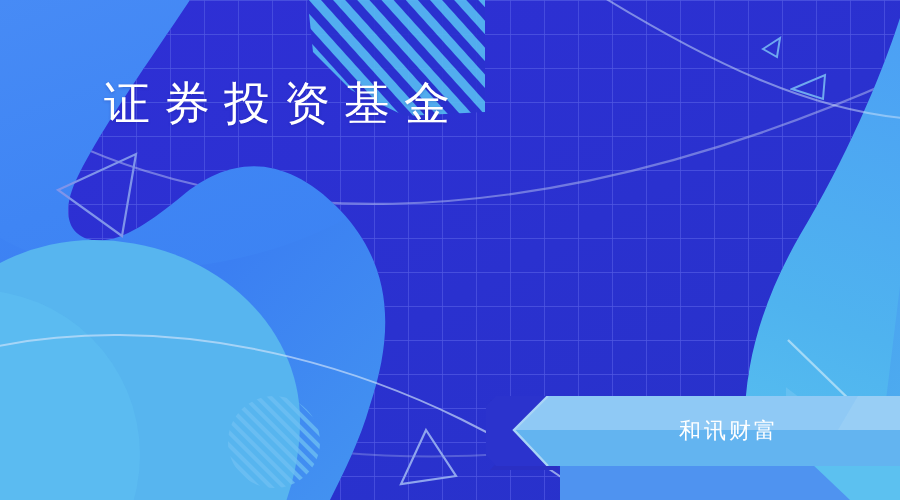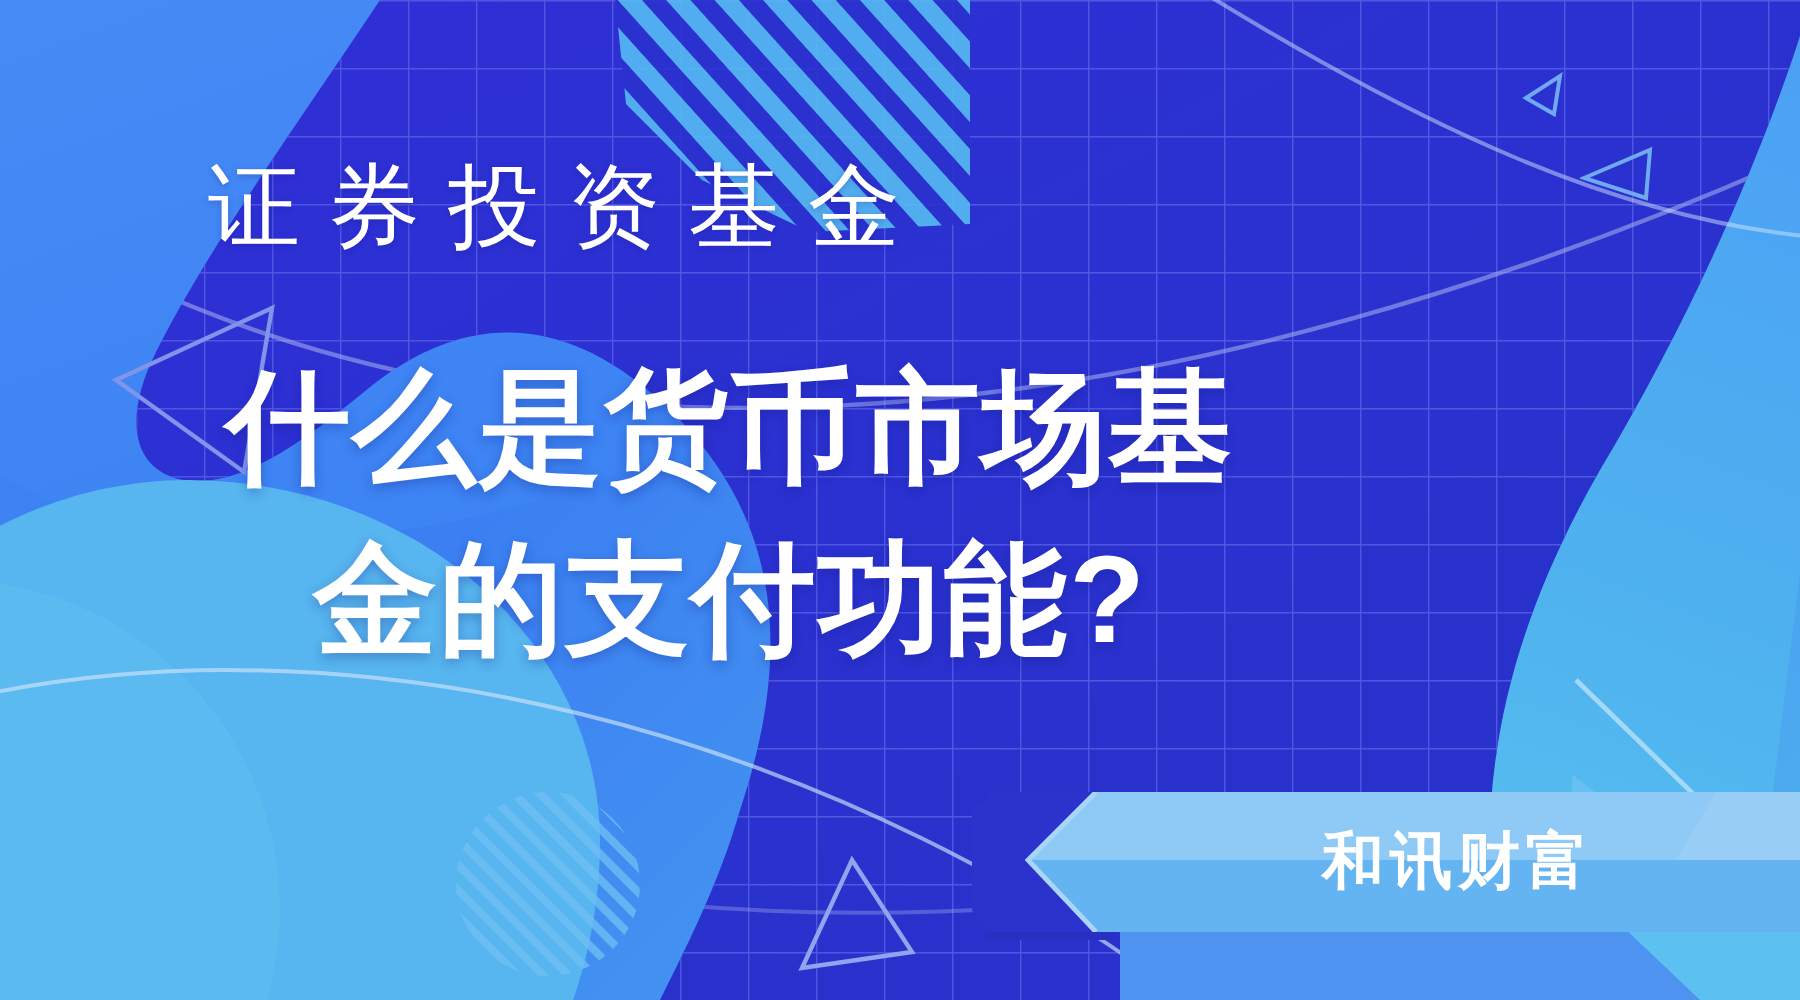--- a/index.html
+++ b/index.html
@@ -142,22 +142,22 @@
 
   .ribbon-label {
     position: absolute;
     left: 0; top: 0;
     width: 414px; height: 70px;
     display: flex;
     align-items: center;
     justify-content: center;
     padding-left: 72px;
     box-sizing: border-box;
-    font-size: 31px;
-    font-weight: 700;
+    font-size: 22px;
+    font-weight: 400;
     color: #ffffff;
     letter-spacing: 3px;
     white-space: nowrap;
   }
 
   
   .under-band {
     position: absolute;
     left: 560px;
     bottom: 0;
@@ -290,24 +290,20 @@
         <path d="M 0,0 L 340,0 L 340,38 L 0,38 Z" fill="#4f93f0"></path>
         <path d="M 250,0 L 340,0 L 340,38 L 290,38 Z" fill="#5cc1f0"></path>
       </svg>
     </div>
   </div>
 
   <div class="content">
 
     <div class="eyebrow">证券投资基金</div>
 
-    <div class="headline">
-      <span class="hl-line">什么是货币市场基</span>
-      <span class="hl-line">金的支付功能?</span>
-    </div>
 
     <div class="ribbon-wrap">
       <div class="ribbon-shadow">
         <svg width="414" height="70" viewBox="0 0 414 70" xmlns="http://www.w3.org/2000/svg">
           <path d="M 0,0 L 70,0 L 36,35 L 70,70 L 0,70 L 34,35 Z" fill="#2a2fc4"></path>
           <path d="M 64,0 L 414,0 L 414,70 L 64,70 L 98,35 Z" fill="#2a2fc4" opacity=".0"></path>
         </svg>
       </div>
 
       <div class="ribbon-top">

